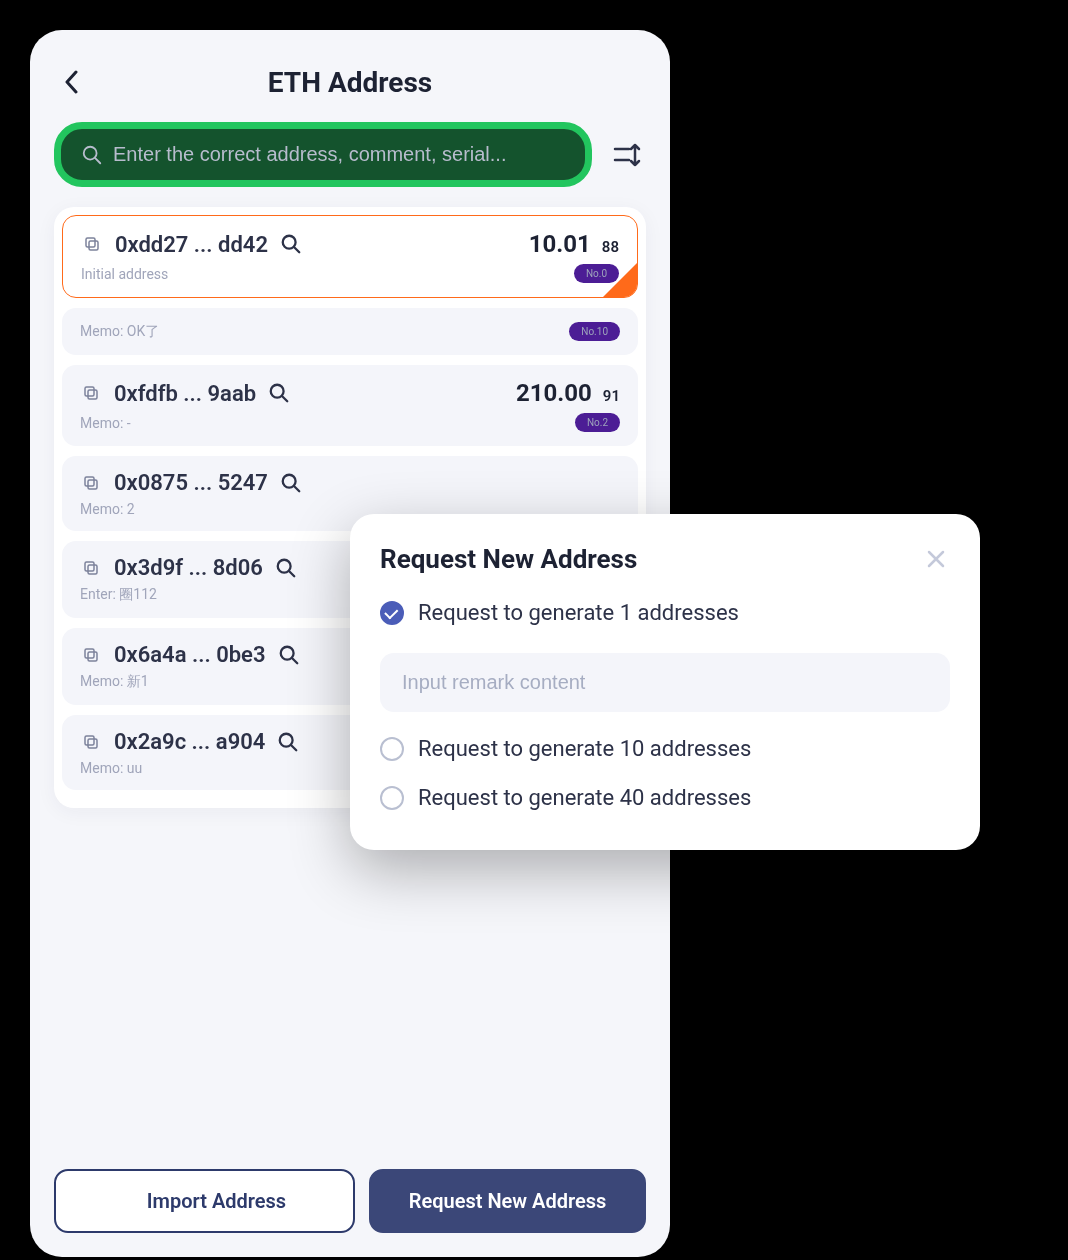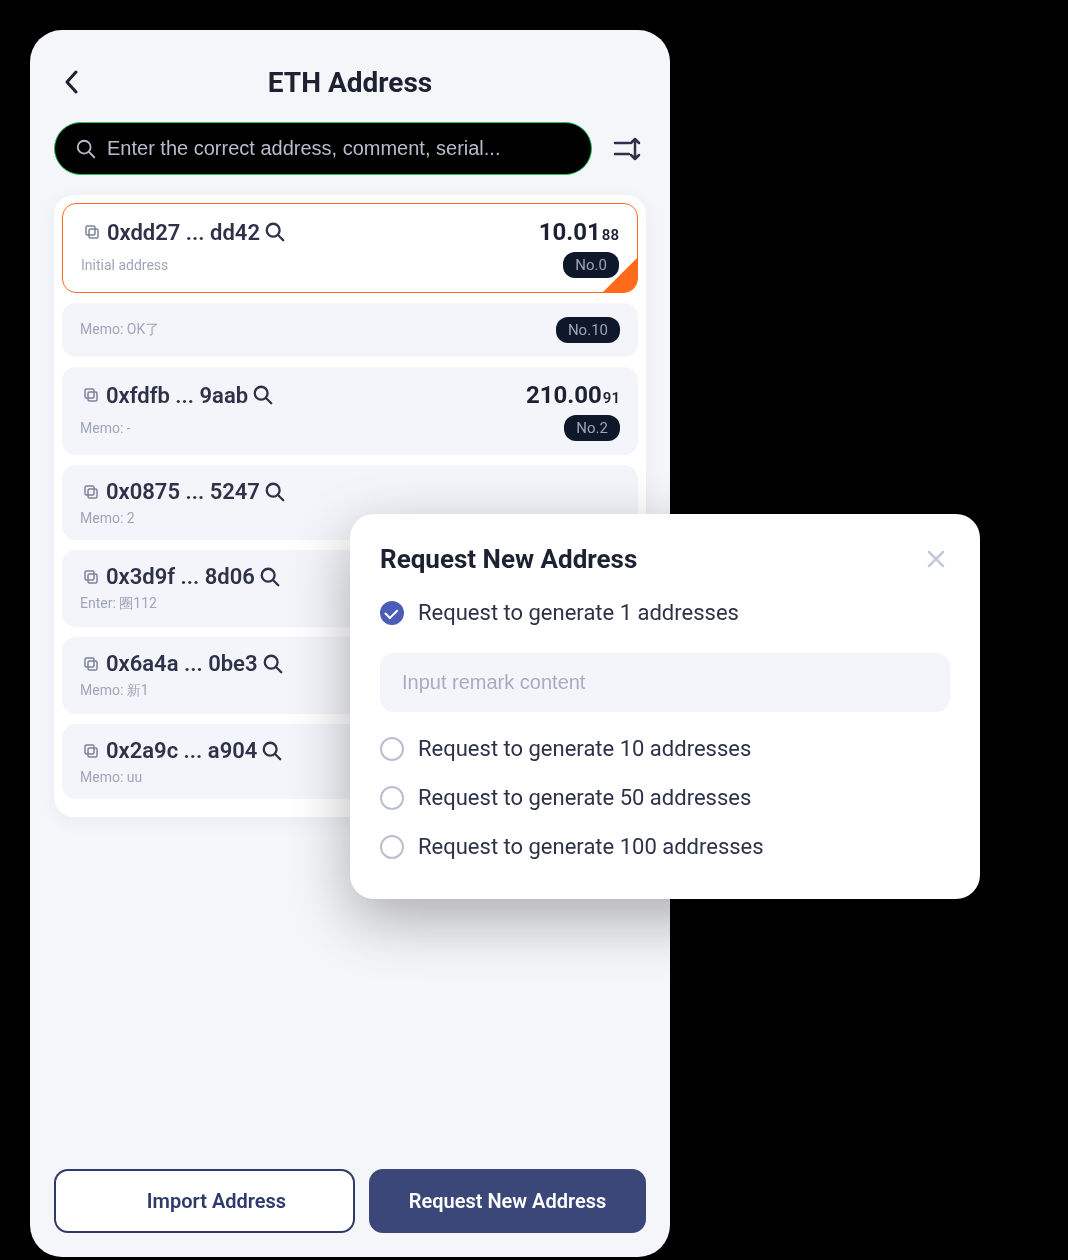--- a/index.html
+++ b/index.html
@@ -48,22 +48,22 @@
     display:flex;
     align-items:center;
     gap:14px;
     margin-bottom: 20px;
   }
   .search-box {
     flex:1;
     display:flex;
     align-items:center;
     gap:10px;
-    background:#000000;
-    border:1px solid #22c55e;
+    background:#14532d;
+    border:7px solid #22c55e;
     border-radius: 28px;
     padding: 14px 20px;
   }
   .search-input {
     flex:1;
     border:none;
     outline:none;
     font-size:20px;
     color:#9aa0b4;
     background:transparent;
@@ -93,30 +93,30 @@
   .card.selected .corner {
     position:absolute;
     right:0; bottom:0;
     width:0; height:0;
     border-left: 34px solid transparent;
     border-bottom: 34px solid #ff6a1a;
   }
   .row1 {
     display:flex;
     align-items:center;
-    gap:4px;
+    gap:12px;
     margin-bottom:6px;
   }
   .copy-ic, .mag-ic { width:22px; height:22px; display:flex; align-items:center; justify-content:center; }
   .addr { font-size:22px; font-weight:600; color:#2d3248; }
   .balance { margin-left:auto; font-size:24px; font-weight:700; color:#1d2233; display:flex; align-items:baseline; }
-  .balance .sub { font-size:15px; font-weight:600; margin-left:1px; }
+  .balance .sub { font-size:15px; font-weight:600; margin-left:11px; }
   .row2 { display:flex; align-items:center; }
   .memo { font-size:14px; color:#a0a5ba; }
-  .badge { margin-left:auto; background:#0f172a; color:#9da3bb; font-size:15px; padding:4px 12px; border-radius:12px; }
+  .badge { margin-left:auto; background:#4c1d95; color:#9da3bb; font-size:10px; padding:4px 12px; border-radius:12px; }
   .btn-row {
     position:absolute;
     left:24px; right:24px; bottom:24px;
     display:flex;
     gap:14px;
   }
   .btn {
     flex:1;
     height:64px;
     border-radius:14px;
@@ -350,18 +350,15 @@
     </div>
   </div>
   <div id="modal-opts"><div class="opt">
         <span class="radio checked"></span>
         <span class="opt-label">Request to generate 1 addresses</span>
       </div><input class="remark-input" placeholder="Input remark content" style=""><div class="opt">
         <span class="radio"></span>
         <span class="opt-label">Request to generate 10 addresses</span>
       </div><div class="opt">
         <span class="radio"></span>
-        <span class="opt-label">Request to generate 50 addresses</span>
-      </div><div class="opt">
-        <span class="radio"></span>
-        <span class="opt-label">Request to generate 100 addresses</span>
+        <span class="opt-label">Request to generate 40 addresses</span>
       </div></div>
 </div>
 
 </body></html>

